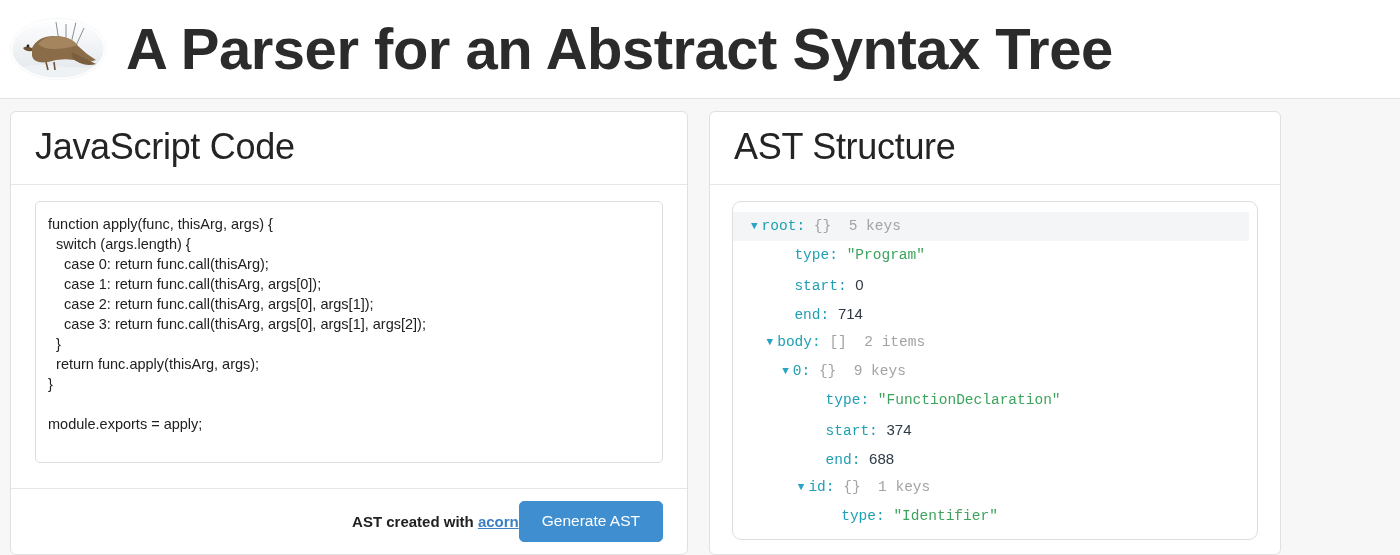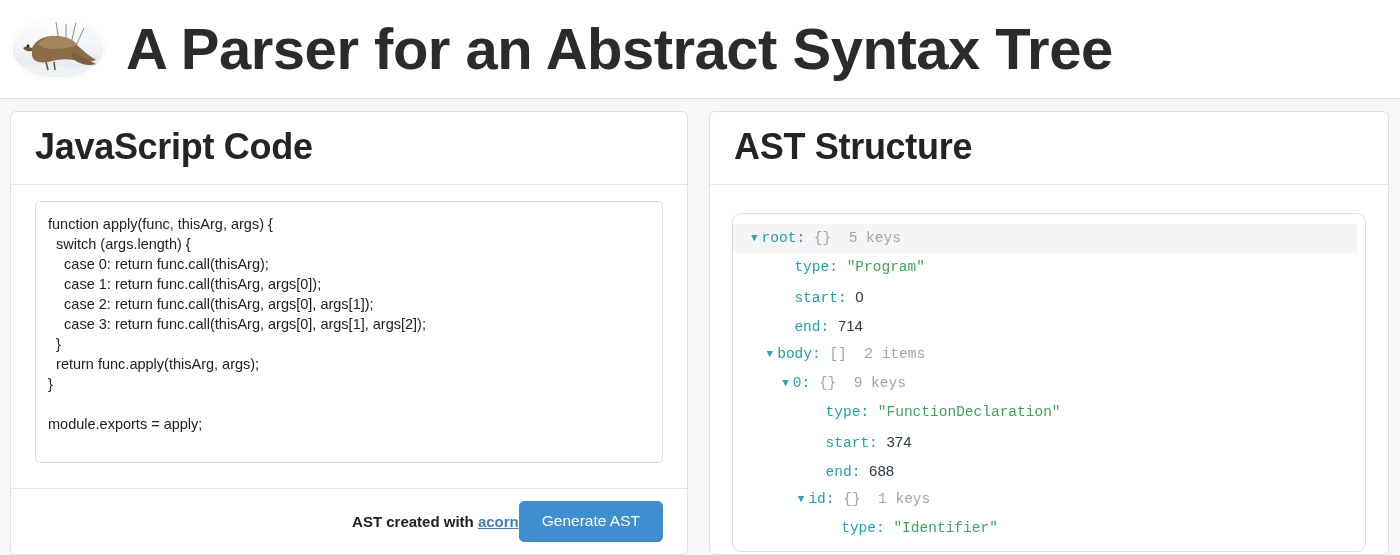--- a/index.html
+++ b/index.html
@@ -52,31 +52,31 @@
 
   .card {
     background: #ffffff;
     border: 1px solid #e0e0e0;
     border-radius: 6px;
     display: flex;
     flex-direction: column;
     overflow: hidden;
   }
   .card-left  { width: 678px; }
-  .card-right { width: 680px; gap: 12px; }
+  .card-right { width: 572px; }
 
   .card-header {
     padding: 16px 24px 17px 24px;
     border-bottom: 1px solid #e6e6e6;
     flex: 0 0 auto;
   }
   .card-header h2 {
     margin: 0;
     font-size: 36px;
-    font-weight: bold;
+    font-weight: normal;
     color: #242424;
     line-height: 1.08;
     letter-spacing: -0.3px;
     font-family: "Liberation Sans Narrow", "Liberation Sans", sans-serif;
   }
 
   .card-body {
     flex: 1 1 auto;
     padding: 16px 24px;
     overflow: hidden;

